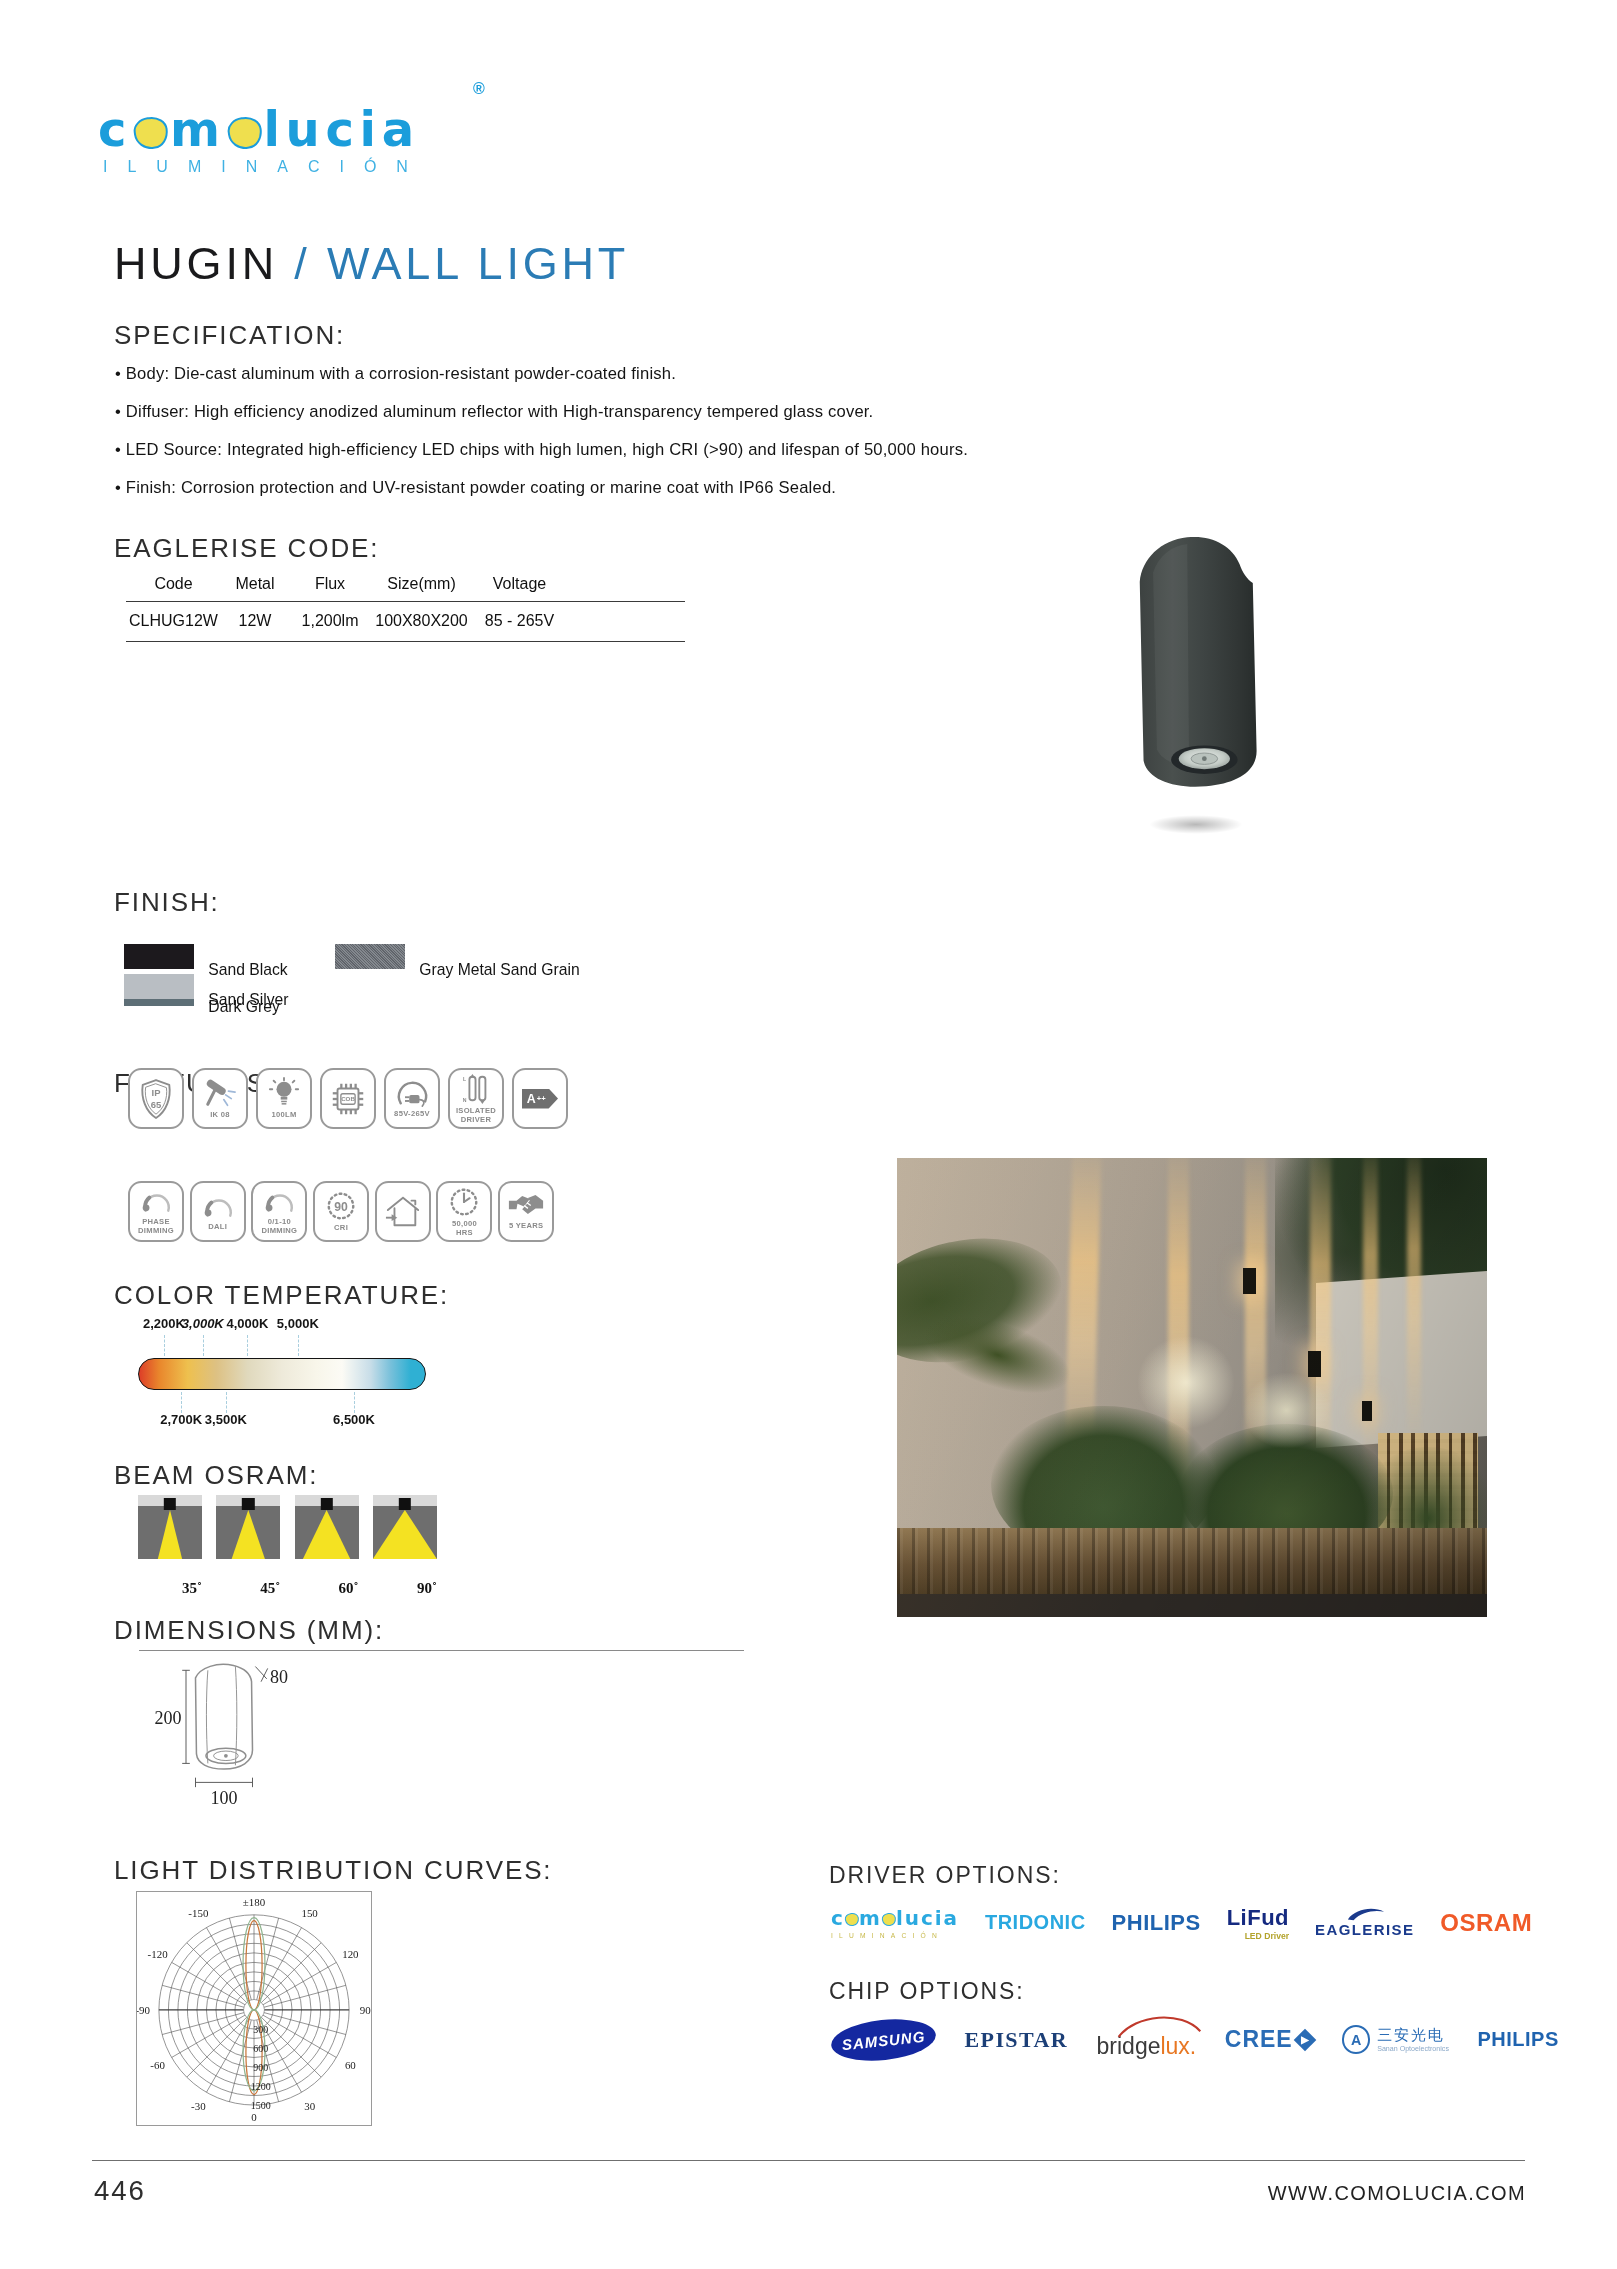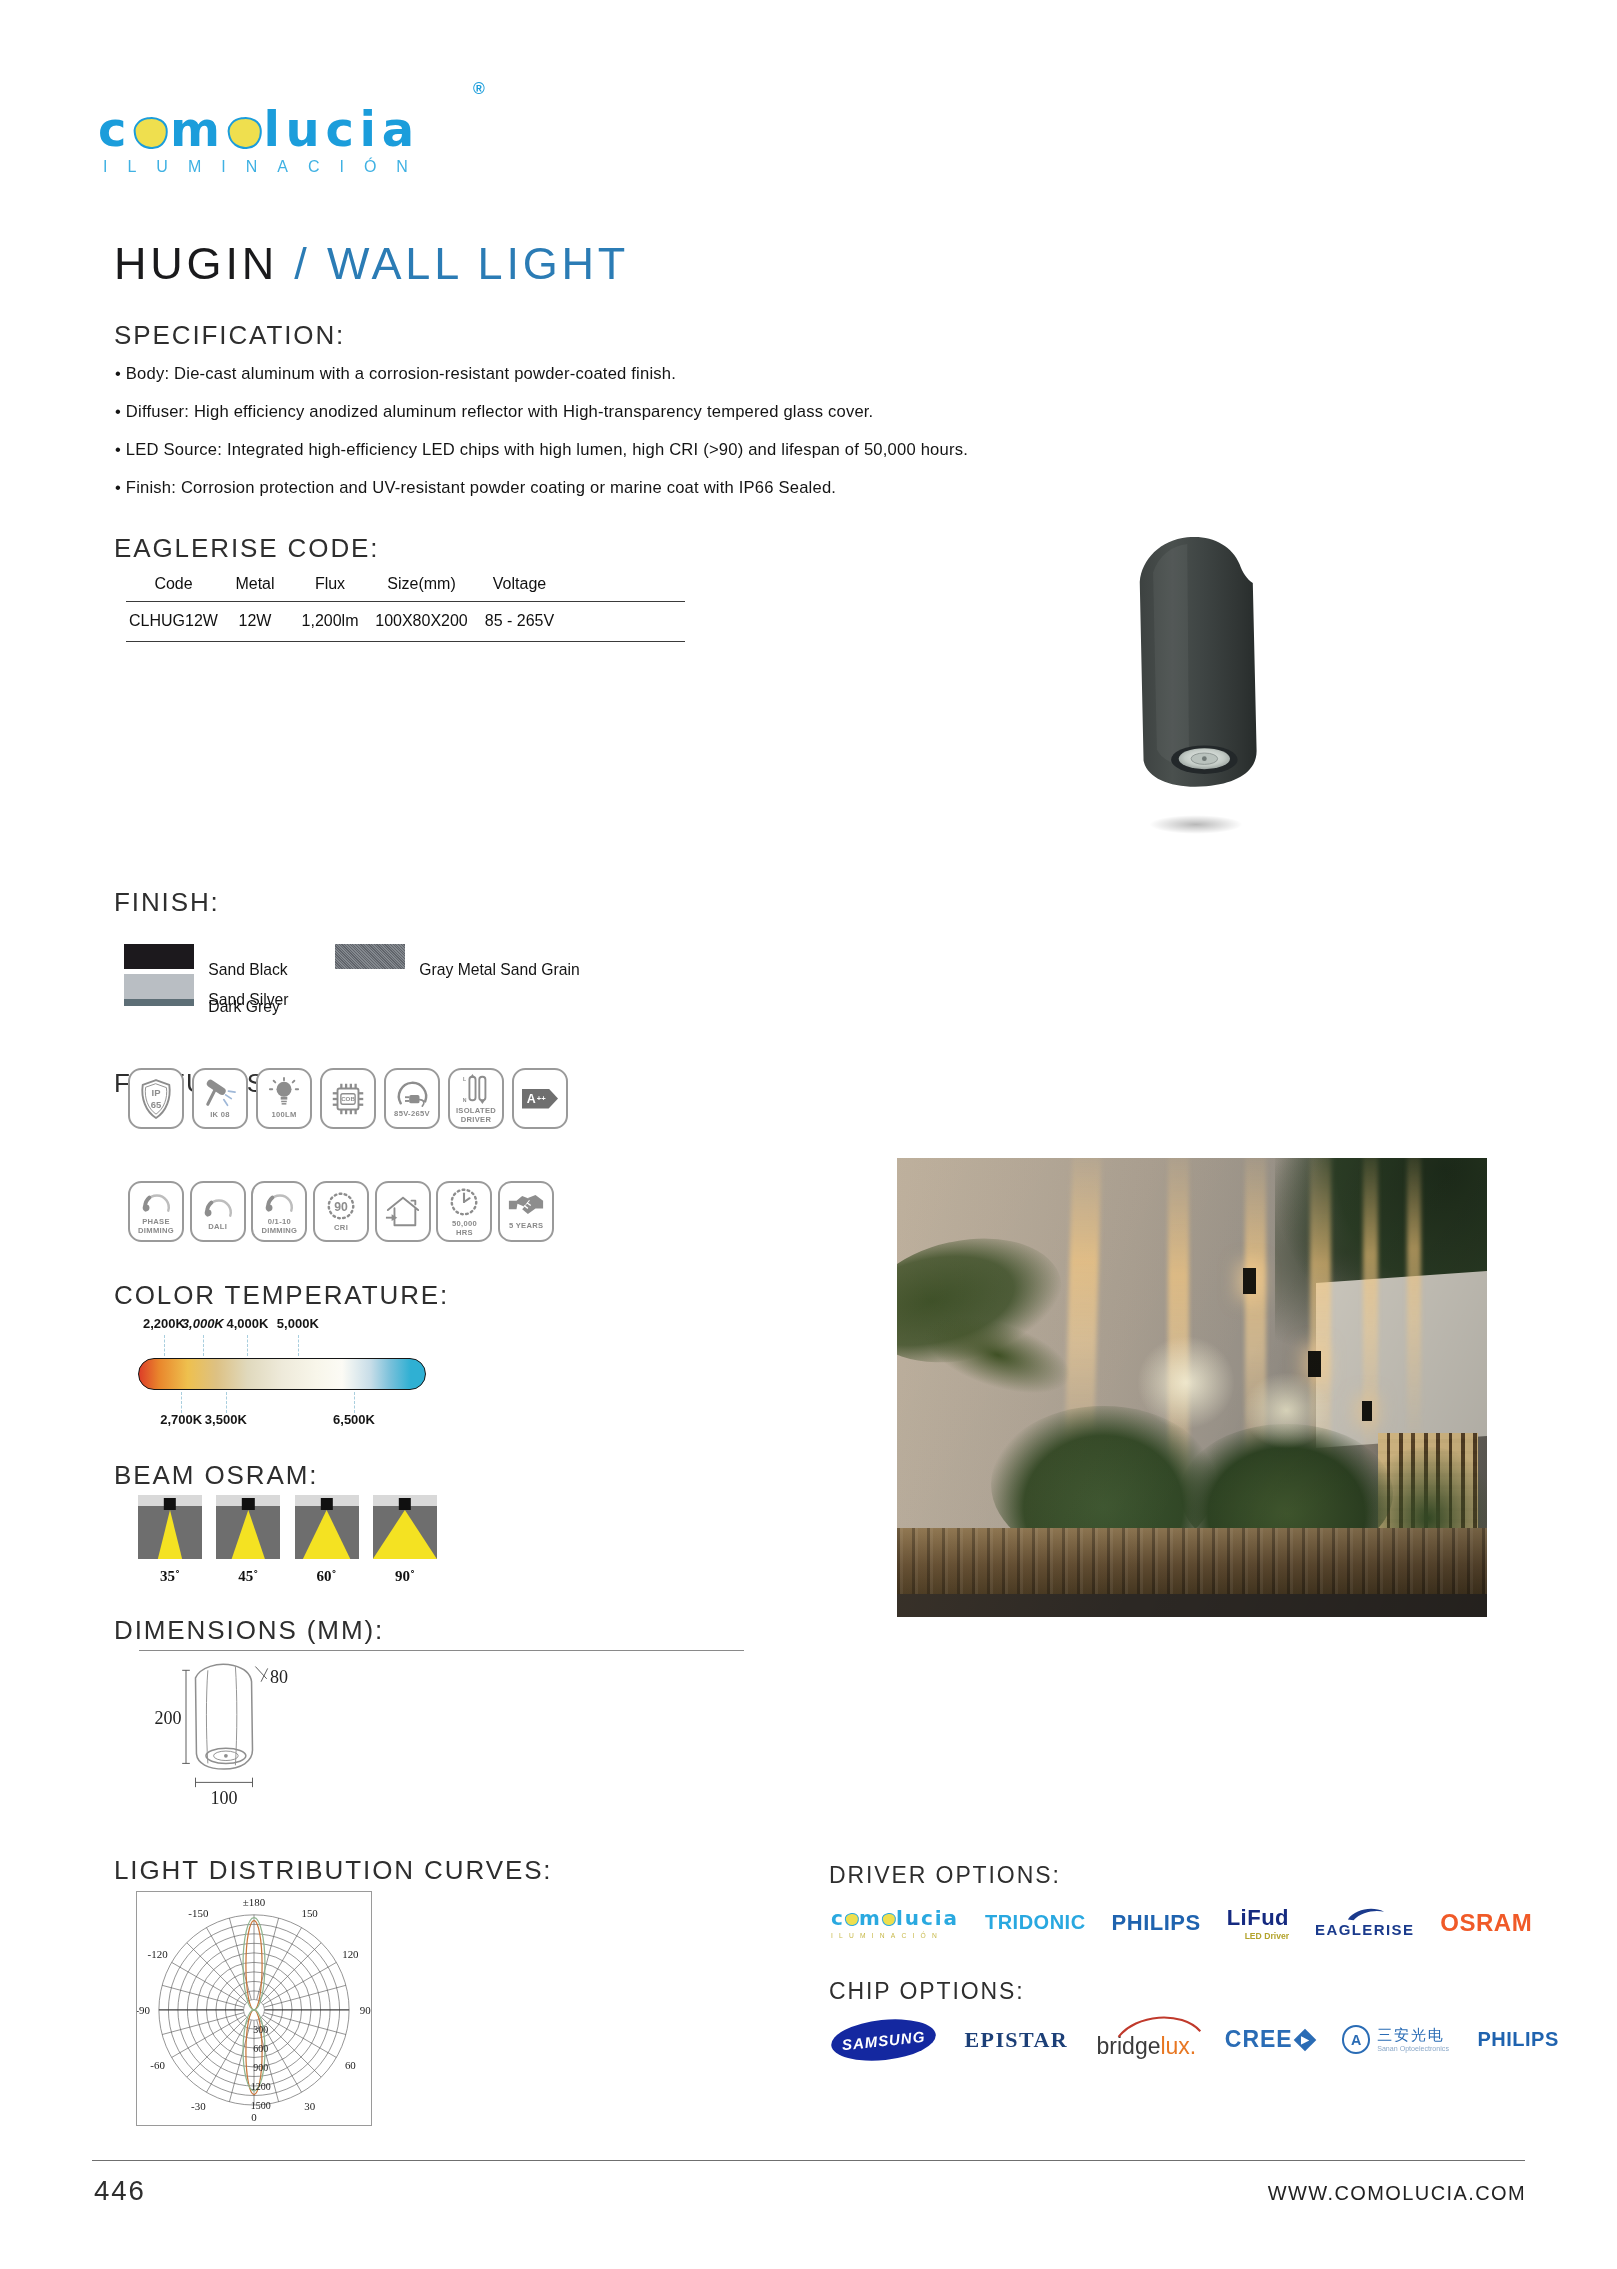--- a/index.html
+++ b/index.html
@@ -60,21 +60,21 @@
   .energy-arrow sup { font-size:7.6px; margin-left:1px; }
 
   
   .ct-wrap { position:absolute; left:138px; top:1316px; width:288px; height:114px; }
   .ct-label { position:absolute; transform:translateX(-50%); font-size:13px; font-weight:700; color:#161616; white-space:nowrap; }
   .ct-tick { position:absolute; width:0; border-left:1.9px dashed #a9cede; height:21px; }
   .ct-bar { position:absolute; left:0; top:42px; width:288px; height:32px; border:1.9px solid #141414; border-radius:16px; }
 
   
   .beam-row { position:absolute; left:138px; top:1495px; display:flex; gap:14.3px; }
-  .beam-cell { display:flex; flex-direction:column; align-items:center; gap:9px; }
+  .beam-cell { display:flex; flex-direction:column; align-items:flex-end; gap:21px; }
   .beam-box { position:relative; width:64px; height:64px; background:#6e6e6e; overflow:hidden; }
   .beam-strip { position:absolute; left:0; top:0; width:100%; height:11.4px; background:#d9d9d9; }
   .beam-fixture { position:absolute; left:50%; top:2.9px; transform:translateX(-50%); width:12.4px; height:12.4px; background:#101010; }
   .beam-cone { position:absolute; left:0; top:15px; width:100%; height:49px; background:#f4e222; }
   .c35 { clip-path:polygon(50% 0%, 31% 100%, 69% 100%); }
   .c45 { clip-path:polygon(50% 0%, 24% 100%, 76% 100%); }
   .c60 { clip-path:polygon(50% 0%, 13% 100%, 87% 100%); }
   .c90 { clip-path:polygon(50% 0%, 0% 100%, 100% 100%); }
   .beam-deg { font-family:"Liberation Serif", serif; font-weight:700; font-size:15px; color:#111; }
 

